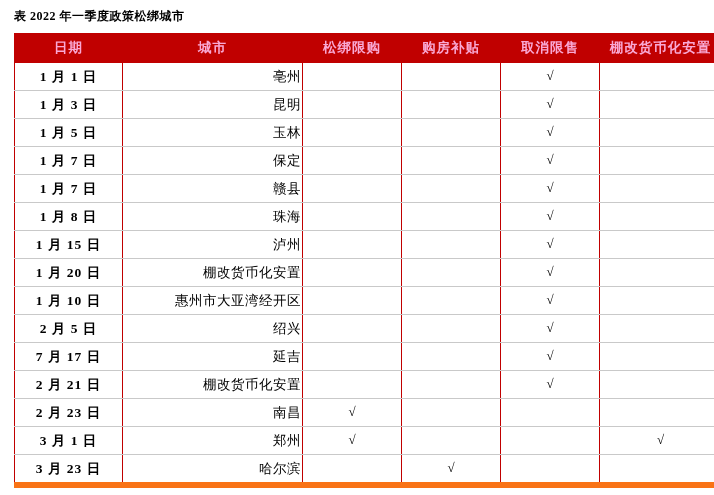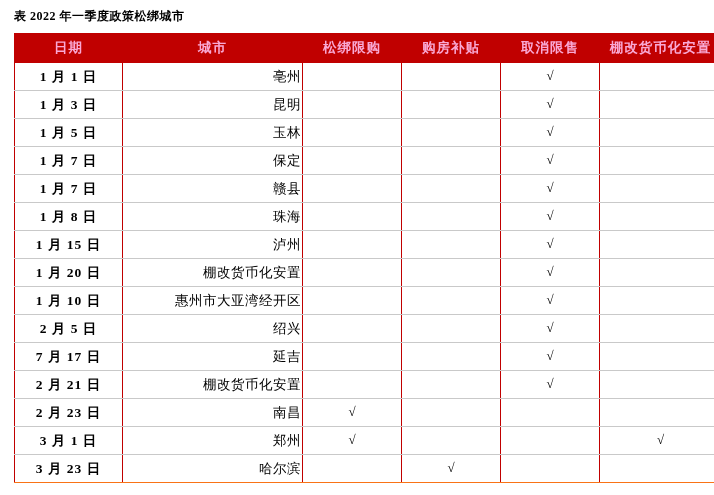--- a/index.html
+++ b/index.html
@@ -49,21 +49,21 @@
     height: 25px;
     border-left: 1px solid #c00000;
     border-right: 1px solid #c00000;
     border-bottom: 1px solid #c9c9c9;
     font-size: 13.5px;
     text-align: center;
     vertical-align: middle;
     font-family: "Liberation Serif", serif;
   }
   table.data tr:last-child td {
-    border-bottom: 1px solid #f97316;
+    border-bottom: 6px solid #f97316;
     margin-left: 31px;
   }
   table.data td.date {
     letter-spacing: 1px;
     font-weight: bold;
   }
   table.data td.city {
     letter-spacing: 0.5px;
     text-align: right;
   }

